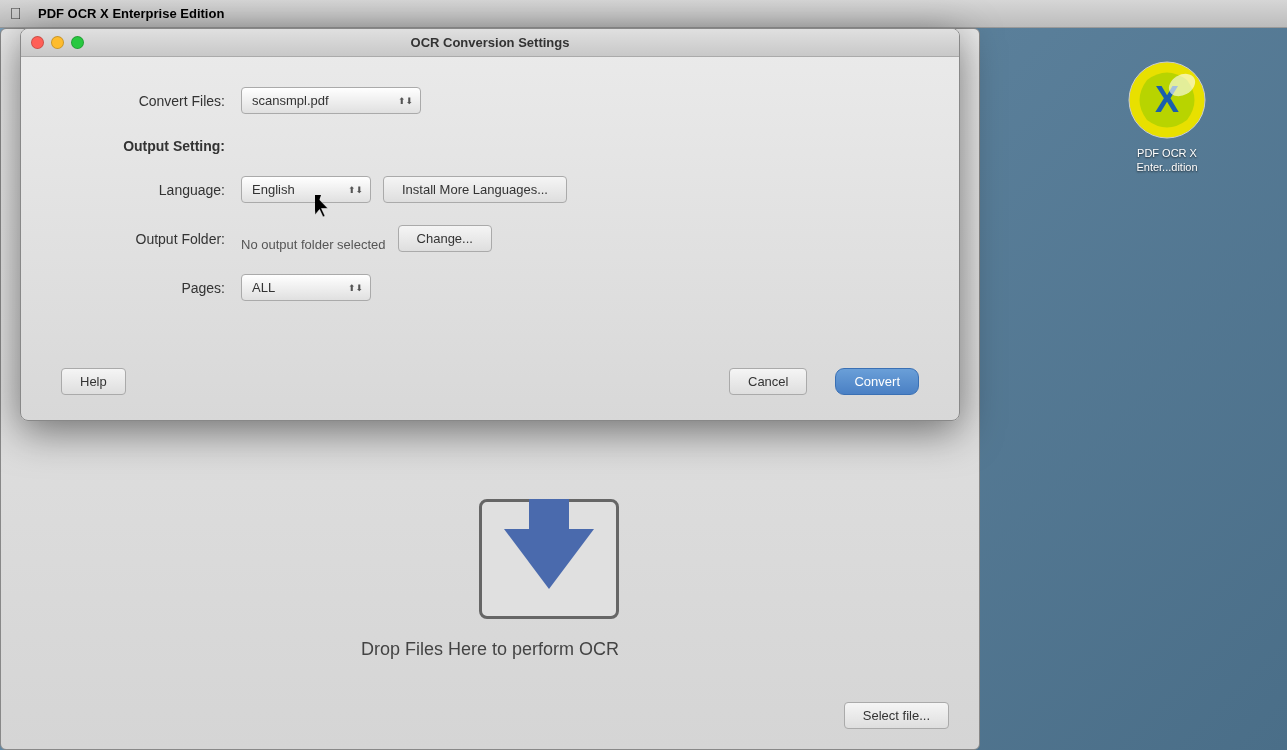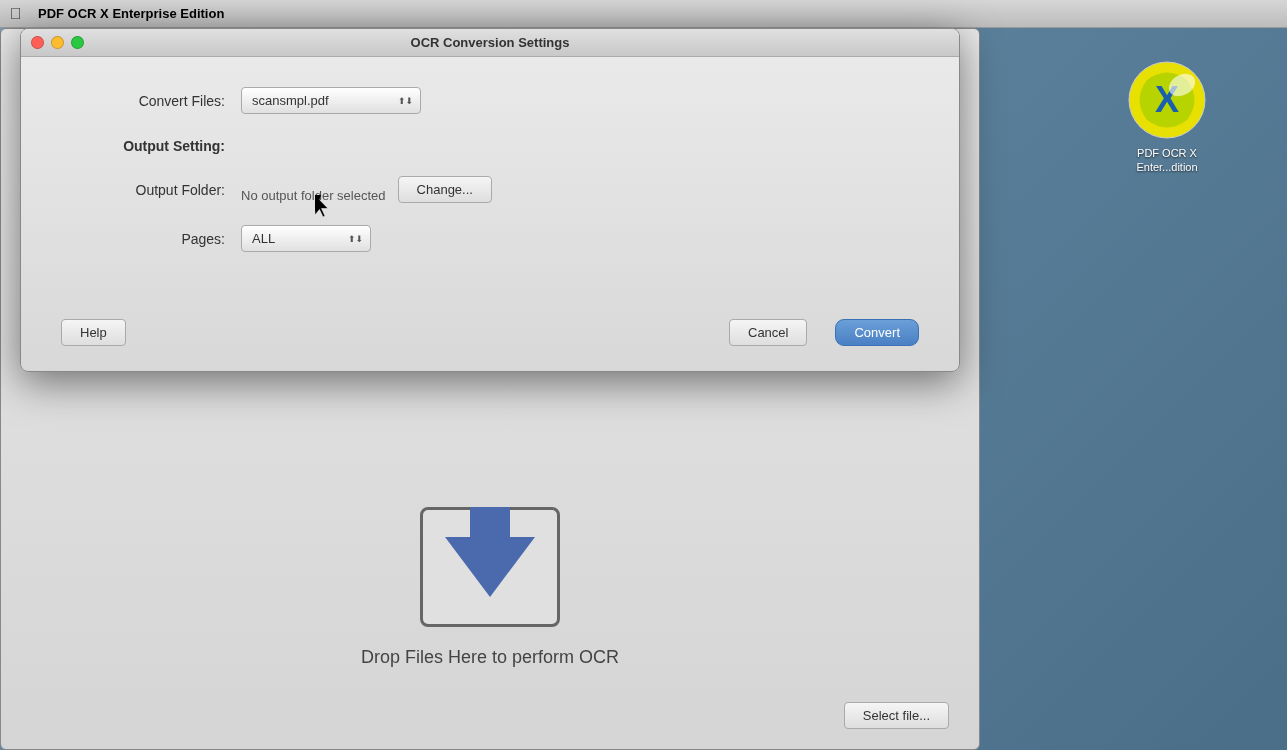--- a/index.html
+++ b/index.html
@@ -91,23 +91,23 @@
       flex-direction: column;
       align-items: center;
       justify-content: flex-end;
       height: 100%;
       padding-bottom: 20px;
     }
 
     .drop-zone-area {
       display: flex;
       flex-direction: column;
-      align-items: center;
+      align-items: flex-end;
       gap: 20px;
-      margin-bottom: 2px;
+      margin-bottom: 10px;
     }
 
     .drop-icon {
       width: 140px;
       height: 120px;
       border: 3px solid #666;
       border-radius: 8px;
       display: flex;
       align-items: center;
       justify-content: center;
@@ -392,20 +392,34 @@
               <option>scansmpl.pdf</option>
             </select>
           </div>
         </div>
       </div>
 
       <div class="form-row" style="align-items:flex-start;">
         <div class="form-label" style="padding-top:2px;font-weight:bold;">Output Setting:</div>
       </div>
 
+      <div class="form-row">
+        <div class="form-label">Language:</div>
+        <div class="form-controls">
+          <div class="select-wrapper select-wrapper-sm">
+            <select style="min-width:130px;">
+              <option selected="">English</option>
+              <option>French</option>
+              <option>German</option>
+              <option>Spanish</option>
+            </select>
+          </div>
+          <button class="mac-button">Install More Languages...</button>
+        </div>
+      </div>
 
       <div class="form-row">
         <div class="form-label">Output Folder:</div>
         <div class="form-controls">
           <span class="output-folder-text">No output folder selected</span>
           <button class="mac-button">Change...</button>
         </div>
       </div>
 
       <div class="form-row">

